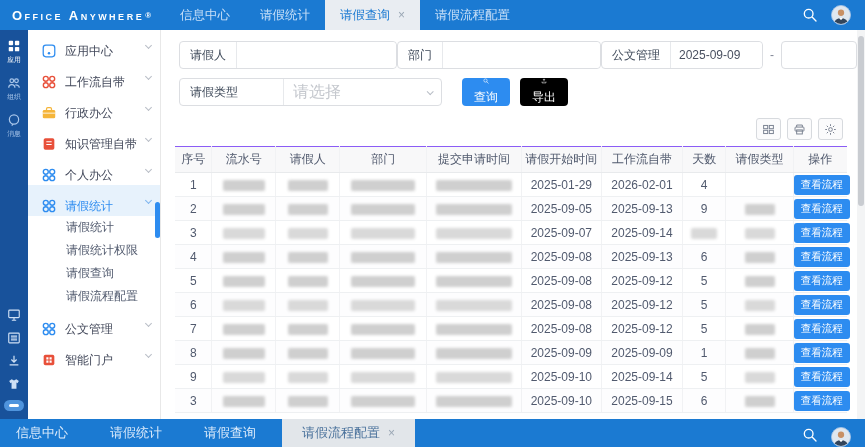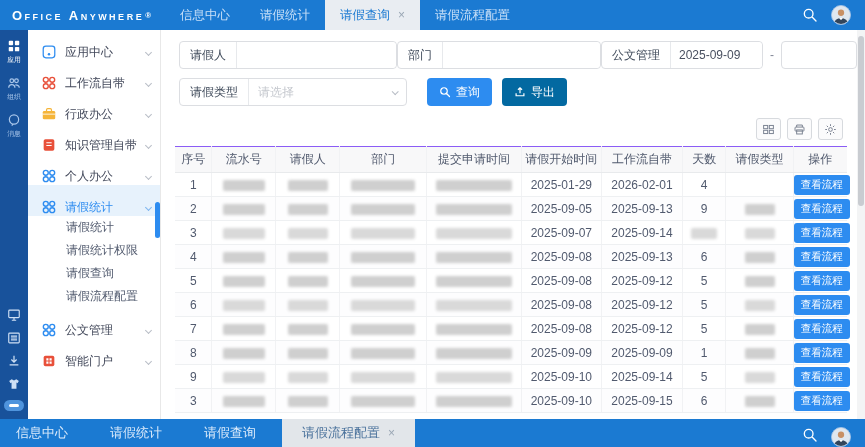--- a/index.html
+++ b/index.html
@@ -30,21 +30,21 @@
   .rail-label { font-size:8px; margin-top:1px; transform:scale(.85); white-space:nowrap; }
   .rail-bottom { margin-top:auto; display:flex; flex-direction:column; align-items:center;
                  gap:9px; padding-bottom:8px; color:#cfe0f5; }
   .rail-pill { width:20px; height:11px; background:#4f94dd; border-radius:6px; position:relative; cursor:pointer; }
   .rail-pill::after { content:""; position:absolute; left:5px; top:4px; width:10px; height:3px;
                       background:#fff; border-radius:2px; }
 
   
   .sidebar { position:absolute; top:30px; left:28px; width:133px; bottom:28px; background:#fff;
              border-right:1px solid #e8e8e8; overflow:hidden; }
-  .menu-group { height:31px; display:flex; align-items:center; padding:13px 9px 0 13px;
+  .menu-group { height:31px; display:flex; align-items:flex-start; padding:13px 9px 0 13px;
                 color:#42485a; font-size:12px; cursor:pointer; white-space:nowrap; }
   .menu-group .gicon { width:16px; height:16px; margin-right:8px; flex:0 0 16px; display:flex; }
   .menu-group .chev { margin-left:auto; width:5px; height:5px; border-right:1px solid #b8bdc6;
                       border-bottom:1px solid #b8bdc6; transform:rotate(45deg); flex:0 0 5px; }
   .menu-group.active { background:#e7f2fc; color:#2d8cf0; }
   .menu-group.active .chev { border-color:#7fb6ef; }
   .sub-item { height:23px; line-height:23px; padding-left:38px; font-size:12px; color:#515a6e;
               cursor:pointer; white-space:nowrap; }
   .side-thumb { position:absolute; right:0; top:172px; width:5px; height:36px; background:#2d8cf0;
                 border-radius:3px; }
@@ -57,28 +57,28 @@
   .fgroup { display:flex; align-items:stretch; height:28px; border:1px solid #dcdee2;
             border-radius:4px; background:#fff; }
   .flabel { padding:0 10px; font-size:12px; color:#3f4a5a; display:flex; align-items:center; white-space:nowrap; }
   .finput { border:none; outline:none; border-left:1px solid #e7e9ec; padding:0 8px; font-size:12px;
             color:#495060; border-radius:0 4px 4px 0; background:#fff; }
   .w-person { width:160px; } .w-dept { width:158px; } .w-date1 { width:92px; }
   .input-solo { height:28px; border:1px solid #dcdee2; border-radius:4px; padding:0 8px;
                 font-size:12px; color:#495060; outline:none; width:76px; }
   .dash { margin:0 7px; color:#808695; font-size:12px; }
   .fselect { display:flex; align-items:center; justify-content:space-between; border-left:1px solid #e7e9ec;
-             width:158px; padding:0 9px; font-size:12px; color:#c5c8ce; cursor:pointer; }
+             width:158px; padding:0 9px; font-size:16px; color:#c5c8ce; cursor:pointer;margin-left:35px; }
   .sel-chev { width:5px; height:5px; border-right:1px solid #b8bdc6; border-bottom:1px solid #b8bdc6;
               transform:rotate(45deg) translateY(-1px); }
   .gap1 { width:34px; }
   .btn { height:28px; border:none; border-radius:4px; color:#fff; font-size:12px;
-         display:inline-flex; align-items:center; gap:5px; padding:0 12px; cursor:pointer; }
+         display:inline-flex; align-items:center; gap:5px; padding:0 12px; cursor:pointer;flex-direction:column; }
   .btn-search { background:#2d8cf0; margin-left:20px; }
-  .btn-export { background:#0369a1; margin-left:10px; }
+  .btn-export { background:#000000; margin-left:10px; }
 
   .table-tools { display:flex; justify-content:flex-end; gap:6px; padding:3px 22px 6px 0; }
   .tool-btn { width:25px; height:22px; border:1px solid #d7dade; border-radius:3px; background:#fbfbfc;
               display:flex; align-items:center; justify-content:center; color:#7a8291; cursor:pointer; }
 
   .grid-table { width:calc(100% - 32px); margin-left:14px; border-collapse:collapse;
                 table-layout:fixed; font-size:12px; color:#515a6e; }
   .grid-table th { background:#f8f8f9; font-weight:normal; height:26px; color:#515a6e;
                    border-top:1px solid #8b5cf6; border-bottom:1px solid #e8eaec; }
   .grid-table td { height:24px; text-align:center; border-bottom:1px solid #eef0f2; }

